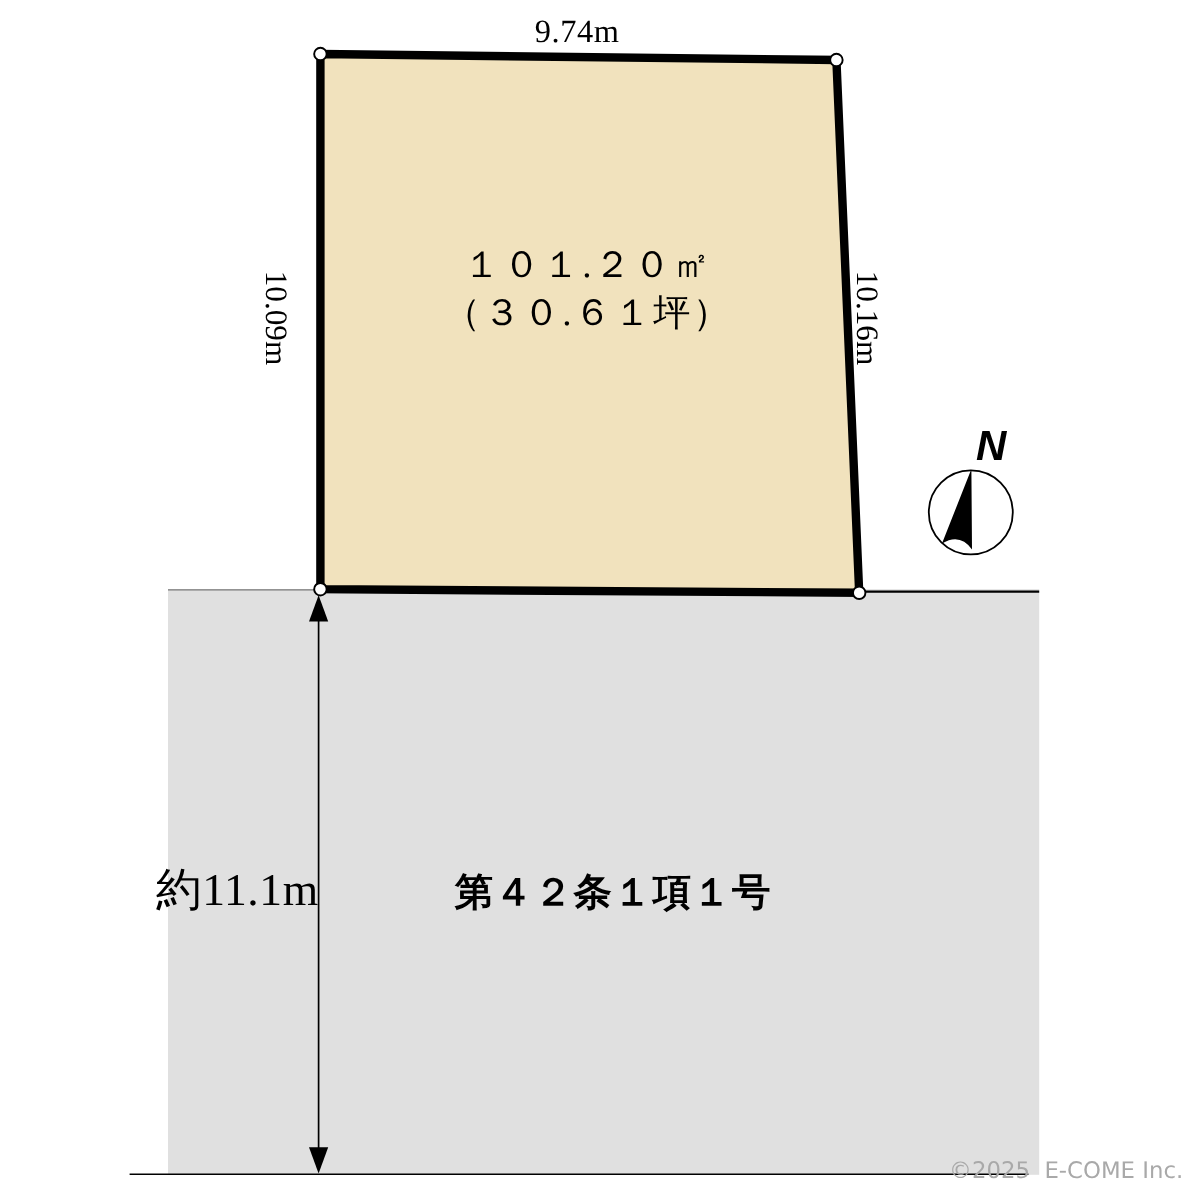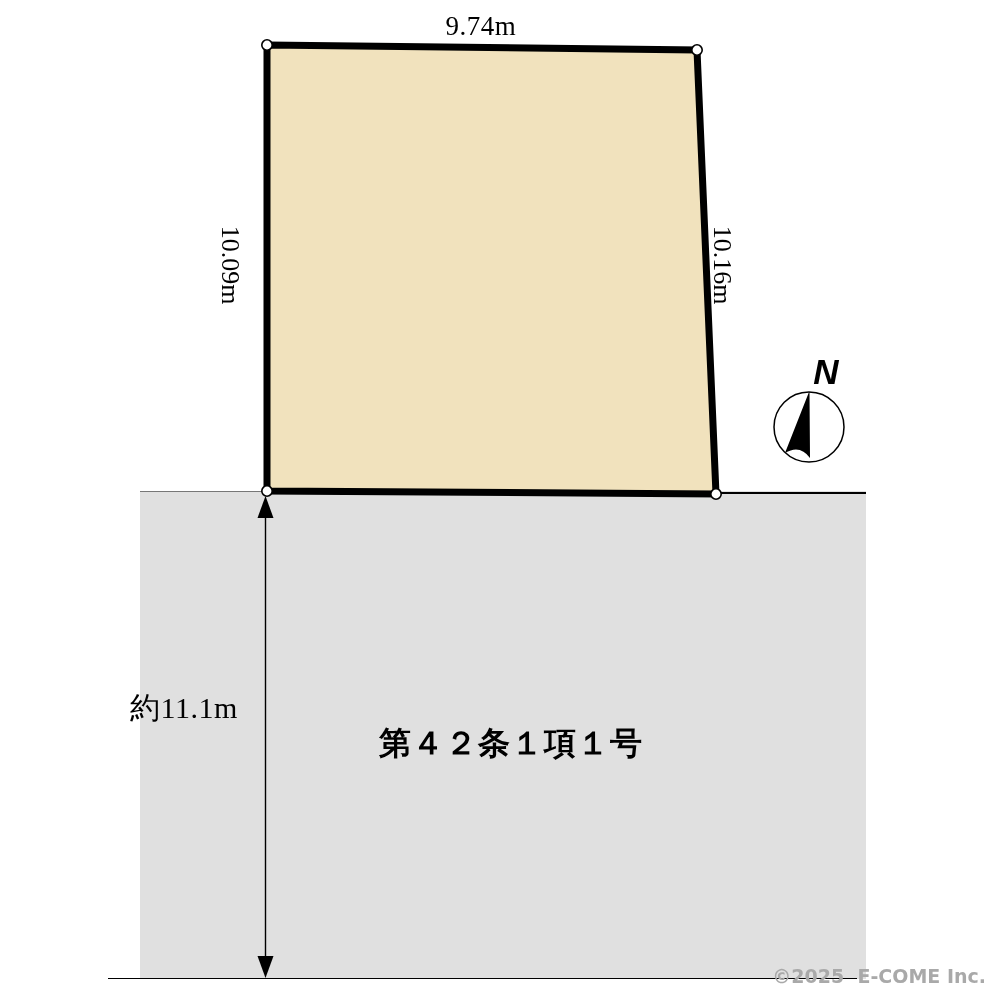--- a/index.html
+++ b/index.html
@@ -25,29 +25,29 @@
   .dim-right { left: 663px; top: 251px; }
   .area-label {
     left: 340px; top: 201px; width: 300px;
     text-align: center; font-size: 31px; line-height: 40px;
     letter-spacing: 2px;
   }
   .road-label {
     left: 361px; top: 722px; width: 300px;
     text-align: center; font-size: 32px; letter-spacing: 1px; font-weight: bold;
   }
-  .road-width-label { left: 130px; top: 688px; font-size: 30px; letter-spacing: 0.5px; }
+  .road-width-label { left: 130px; top: 716px; font-size: 38px; letter-spacing: 0.5px; }
   .north-label {
     left: 796px; top: 352px; width: 60px; text-align: center;
     font-size: 35px; font-weight: bold; font-style: italic;
     font-family: "Liberation Sans", "DejaVu Sans", sans-serif;
   }
   .copyright {
     right: 14px; top: 965px;
-    font-size: 19px; font-weight: bold; color: #a9a9a9;
+    font-size: 19px; font-weight: normal; color: #a9a9a9;
     font-family: "DejaVu Sans", "Liberation Sans", sans-serif;
     white-space: pre;
   }
 </style>
 </head>
 <body>
 
 <div class="canvas">
 
   <svg class="plan-svg" viewBox="0 0 1000 1000" xmlns="http://www.w3.org/2000/svg">
@@ -74,20 +74,24 @@
     <g>
       <circle cx="809" cy="427" r="35" fill="#ffffff" stroke="#000000" stroke-width="1.5"></circle>
       <path d="M 809,392 L 785,453 Q 800,444 810,458 L 809.5,392 Z" fill="#000000"></path>
     </g>
   </svg>
 
   <div class="lbl dim dim-top">9.74m</div>
   <div class="lbl dim-vert dim-left">10.09m</div>
   <div class="lbl dim-vert dim-right">10.16m</div>
 
+  <div class="lbl area-label">
+    <div>１０１.２０㎡</div>
+    <div>（３０.６１坪）</div>
+  </div>
 
   <div class="lbl road-width-label">約11.1m</div>
   <div class="lbl road-label">第４２条１項１号</div>
 
   <div class="lbl north-label">N</div>
 
   <div class="lbl copyright">©2025  E-COME Inc.</div>
 
 </div>
 

